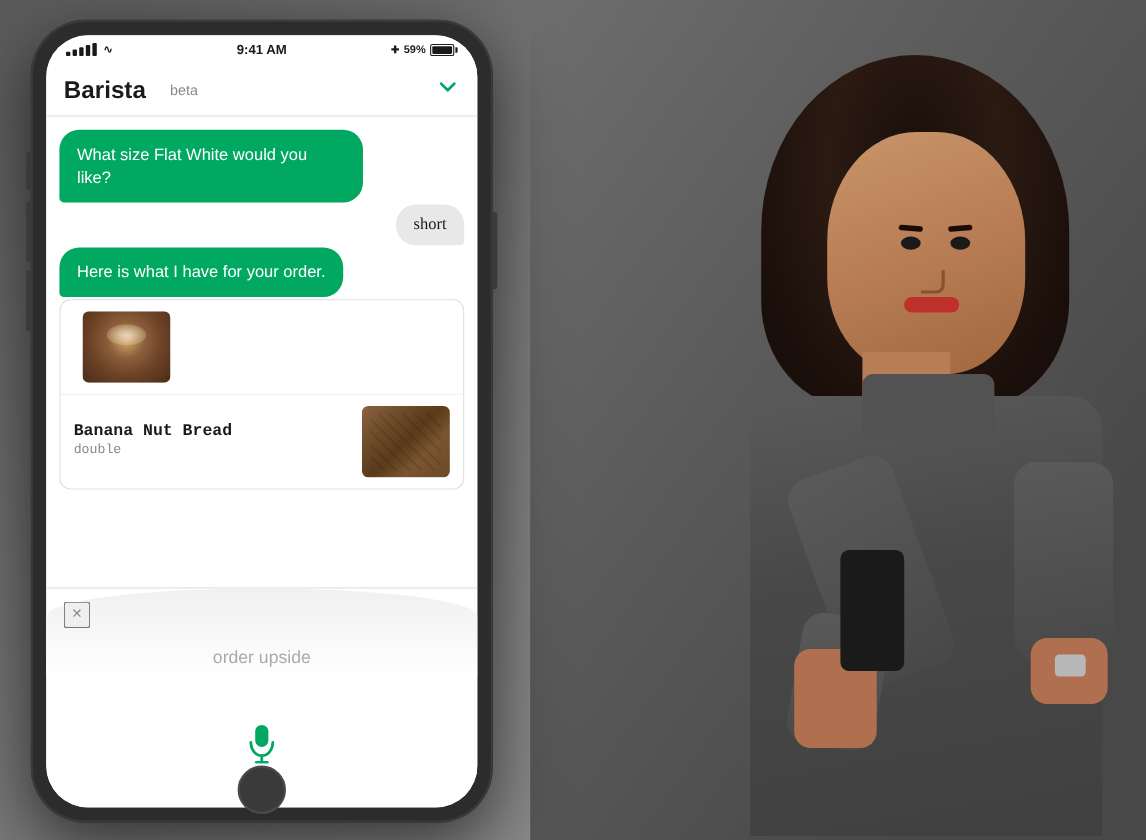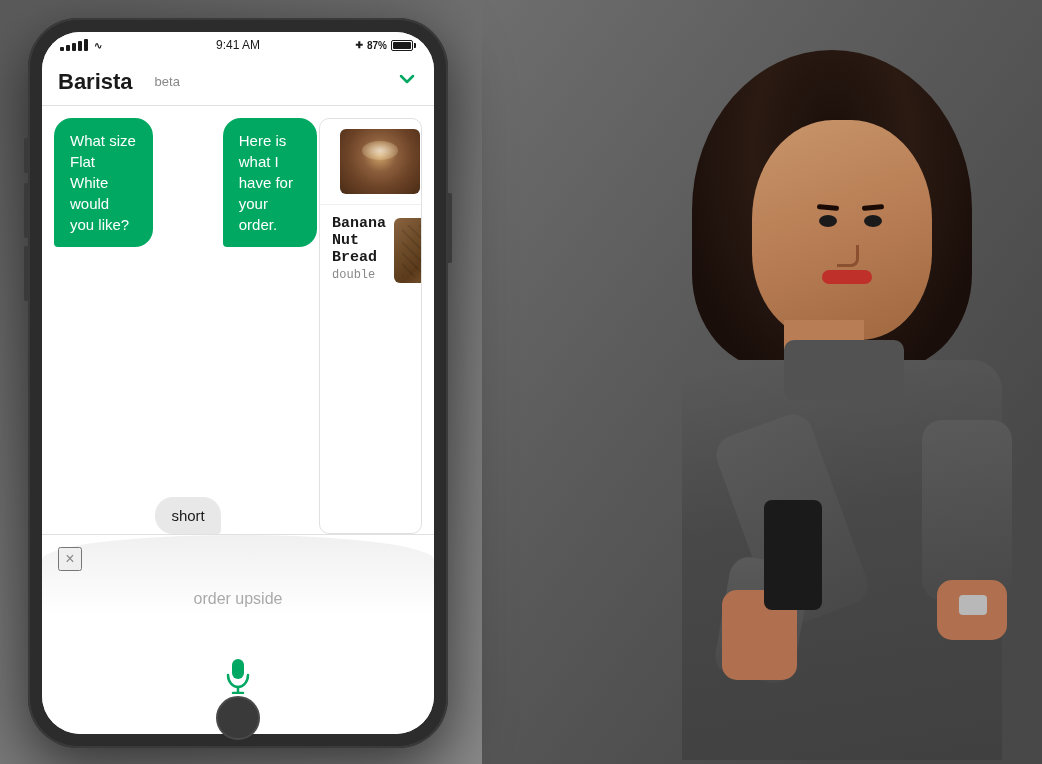--- a/index.html
+++ b/index.html
@@ -126,21 +126,21 @@
     }
 
     .signal-dot {
       width: 4px;
       background: #1a1a1a;
       border-radius: 1px;
     }
 
     .status-center {
       font-size: 12px;
-      font-weight: 400;
+      font-weight: 700;
       color: #1a1a1a;
       position: absolute;
       left: 50%;
       transform: translateX(-50%);
     }
 
     .status-right {
       display: flex;
       align-items: center;
       gap: 4px;
@@ -213,20 +213,21 @@
       font-weight: 600;
     }
 
     
     .chat-area {
       flex: 1;
       background: #fff;
       overflow-y: auto;
       padding: 12px 12px 0 12px;
       display: flex;
+      flex-direction: column;
       gap: 2px;
     }
 
     
     .bot-bubble {
       background: #00a862;
       color: #fff;
       border-radius: 18px 18px 18px 4px;
       padding: 12px 16px;
       max-width: 75%;
@@ -237,20 +238,21 @@
 
     
     .user-bubble {
       background: #e8e8e8;
       color: #1a1a1a;
       border-radius: 18px 18px 4px 18px;
       padding: 10px 16px;
       max-width: 60%;
       align-self: flex-end;
       font-size: 15px;
+      font-family: Liberation Serif, serif;
     }
 
     
     .order-card {
       background: #fff;
       border: 1px solid #e0e0e0;
       border-radius: 10px;
       overflow: hidden;
       width: 100%;
     }
@@ -517,21 +519,21 @@
             <div class="signal-dot" style="height:6px;"></div>
             <div class="signal-dot" style="height:8px;"></div>
             <div class="signal-dot" style="height:10px;"></div>
             <div class="signal-dot" style="height:12px;"></div>
           </div>
           <span style="font-size:10px; margin-left:3px;">∿</span>
         </div>
         <div class="status-center">9:41 AM</div>
         <div class="status-right">
           <span style="font-size:9px;">✚</span>
-          <span>87%</span>
+          <span>59%</span>
           <div class="battery">
             <div class="battery-body">
               <div class="battery-fill"></div>
             </div>
             <div class="battery-tip"></div>
           </div>
         </div>
       </div>
 
       <div class="app-header">

